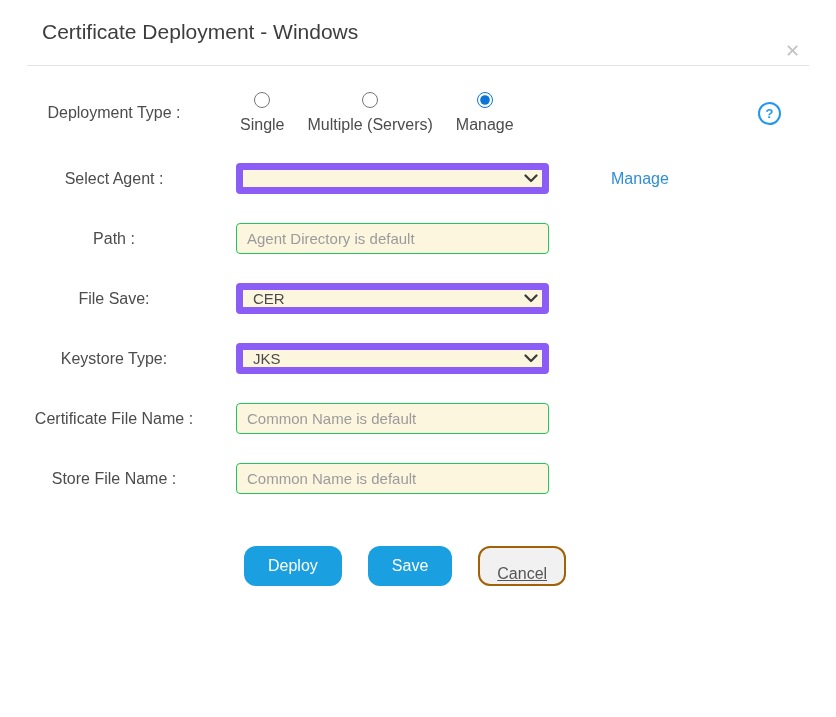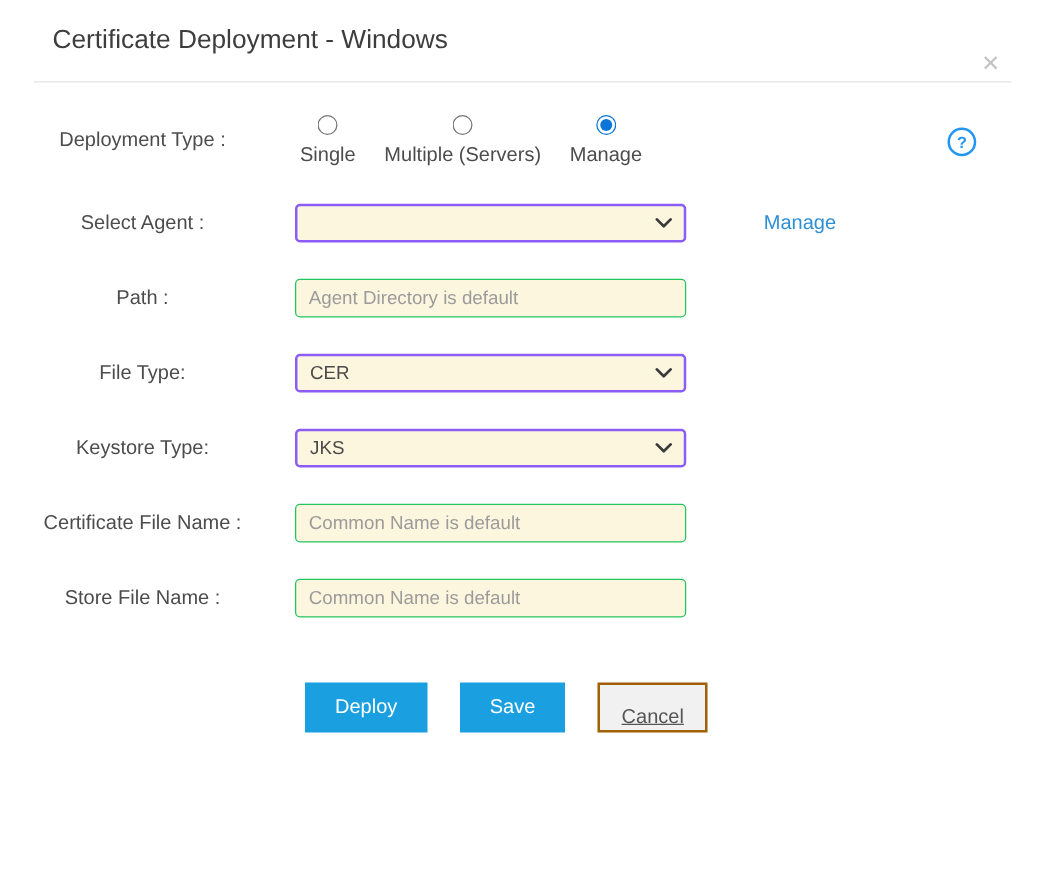--- a/index.html
+++ b/index.html
@@ -17,21 +17,21 @@
   }
   .divider { border: none; border-top: 1px solid #e4e4e4; margin: 0 27px; }
 
   .form { padding-top: 26px; }
   .form-row { display: flex; align-items: center; margin-bottom: 29px; min-height: 31px; }
   .form-label { width: 228px; flex: none; text-align: center; color: #4c4c4c; font-size: 16px; }
 
   .select-wrap { position: relative; width: 313px; margin-left: 8px; flex: none; }
   select.field {
     width: 100%; height: 31px; appearance: none; -webkit-appearance: none;
-    background: #fdf6df; border: 2px solid #8b5cf6; border-radius: 4px;
+    background: #fdf6df; border: 7px solid #8b5cf6; border-radius: 4px;
     padding: 0 30px 0 10px; font-size: 15px; color: #4a4a4a; font-family: inherit;
   }
   .chevron { position: absolute; right: 11px; top: 11px; pointer-events: none; display: block; }
 
   input.field {
     width: 313px; height: 31px; margin-left: 8px;
     background: #fdf6df; border: 1px solid #22c55e; border-radius: 4px;
     padding: 0 10px; font-size: 15px; color: #4a4a4a; font-family: inherit;
   }
   input.field::placeholder { color: #9b9b9b; }
@@ -45,21 +45,21 @@
   .help-icon {
     margin-left: auto; margin-right: 55px; width: 23px; height: 23px; flex: none;
     border: 2px solid #2196f3; border-radius: 50%; color: #2196f3;
     display: flex; align-items: center; justify-content: center;
     font-size: 13px; font-weight: bold; cursor: pointer;
   }
   .manage-link { color: #2e8fd4; font-size: 16px; margin-left: 62px; text-decoration: none; cursor: pointer; }
 
   .button-row { display: flex; gap: 26px; padding-left: 244px; margin-top: 52px; }
   .btn {
-    height: 40px; border-radius: 0; font-size: 16px; font-family: inherit;
+    height: 40px; border-radius: 12px; font-size: 16px; font-family: inherit;
     cursor: pointer; border: none;
   }
   .btn-primary { background: #1a9fe0; color: #ffffff; padding: 0 24px; }
   .btn-cancel { background: #f1f1f1; color: #555555; border: 2px solid #a16207; padding: 17px 17px; text-decoration: underline; }
 </style>
 </head>
 <body>
 
 <div class="dialog">
 
@@ -103,21 +103,21 @@
       <a class="manage-link">Manage</a>
     </div>
 
     <div class="form-row">
       <div class="form-label">Path :</div>
       <input type="text" class="field" placeholder="Agent Directory is default" style="">
     </div>
 
 
     <div class="form-row">
-      <div class="form-label">File Type:</div>
+      <div class="form-label">File Save:</div>
       <div class="select-wrap">
         <select class="field">
           <option>CER</option>
         </select>
         <svg class="chevron" width="14" height="9" viewBox="0 0 14 9">
             <path d="M1.5 1.5 L7 7 L12.5 1.5" stroke="#3a3a3a" stroke-width="2.2" fill="none" stroke-linecap="round" stroke-linejoin="round"></path>
           </svg>
       </div>
     </div>
 

